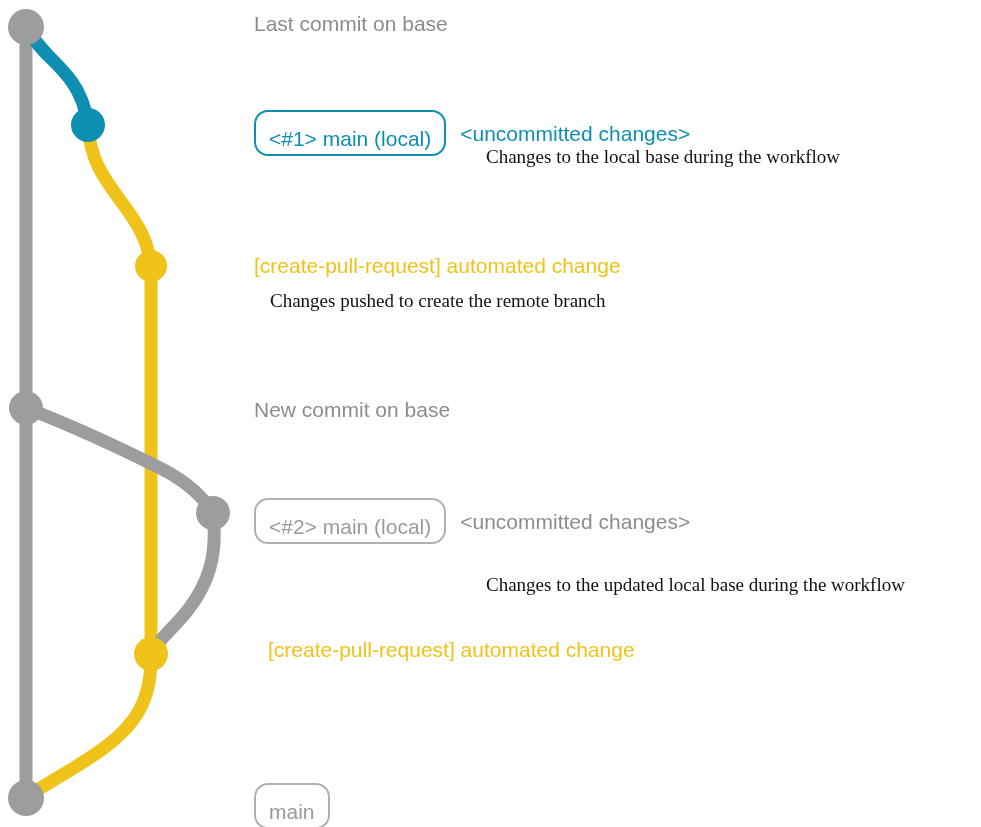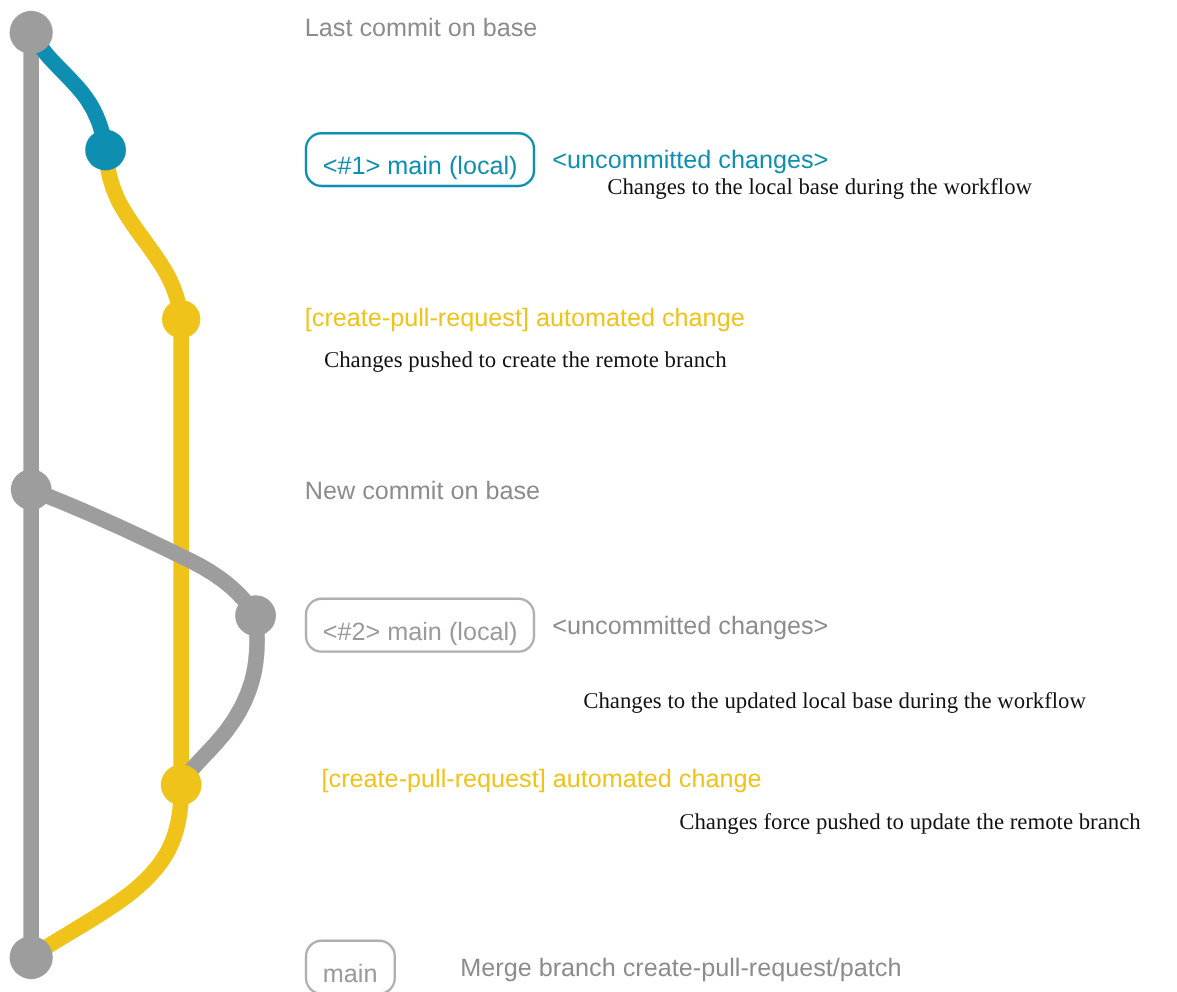--- a/index.html
+++ b/index.html
@@ -94,40 +94,38 @@
   </svg>
 
   <div class="row" style="left:254px; top:13px;">
     <span class="headline gray solo">Last commit on base</span>
   </div>
 
   <div class="row" style="left:254px; top:110px;">
     <span class="badge blue">&lt;#1&gt; main (local)</span>
     <span class="headline blue">&lt;uncommitted changes&gt;</span>
   </div>
-  <div class="subtext" style="left:506px; top:147px;">Changes to the local base during the workflow</div>
+  <div class="subtext" style="left:486px; top:147px;">Changes to the local base during the workflow</div>
 
   <div class="row" style="left:254px; top:255px;">
     <span class="headline yellow solo">[create-pull-request] automated change</span>
   </div>
   <div class="subtext" style="left:270px; top:291px;">Changes pushed to create the remote branch</div>
 
   <div class="row" style="left:254px; top:399px;">
     <span class="headline gray solo">New commit on base</span>
   </div>
 
   <div class="row" style="left:254px; top:498px;">
     <span class="badge gray">&lt;#2&gt; main (local)</span>
     <span class="headline gray">&lt;uncommitted changes&gt;</span>
   </div>
   <div class="subtext" style="left:486px; top:535px;margin-top:40px;">Changes to the updated local base during the workflow</div>
 
   <div class="row" style="left:254px; top:639px;">
     <span class="headline yellow">[create-pull-request] automated change</span>
   </div>
-  <div class="subtext" style="left:566px; top:676px;">Changes force pushed to update the remote branch</div>
 
   <div class="row" style="left:254px; top:783px;gap:40px;">
     <span class="badge gray">main</span>
-    <span class="headline gray">Merge branch create-pull-request/patch</span>
   </div>
 
 </div>
 
 </body></html>

